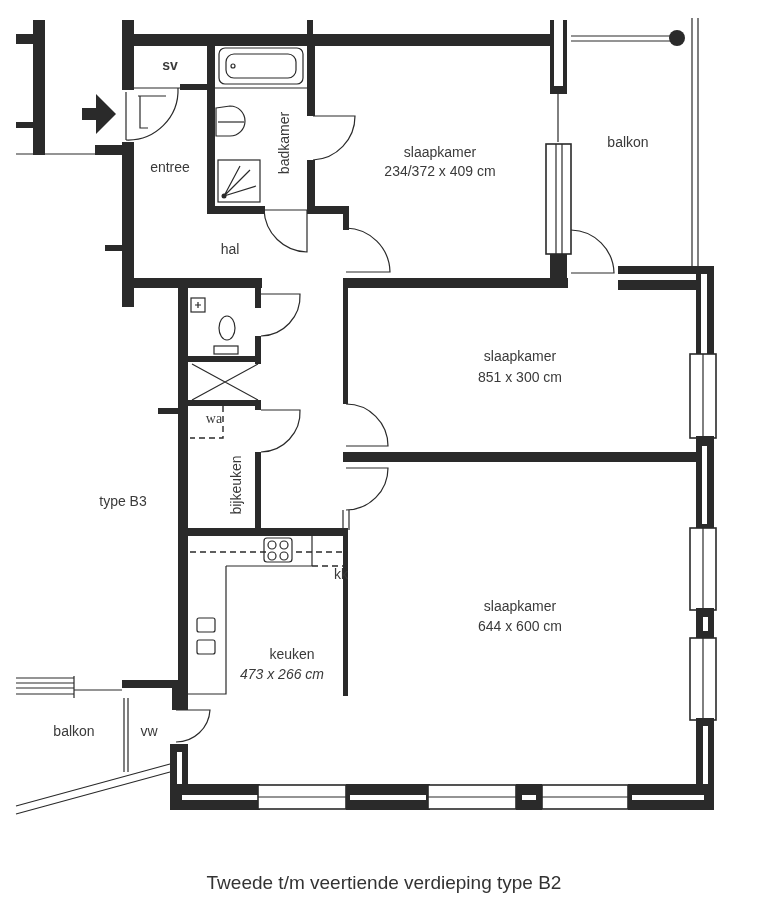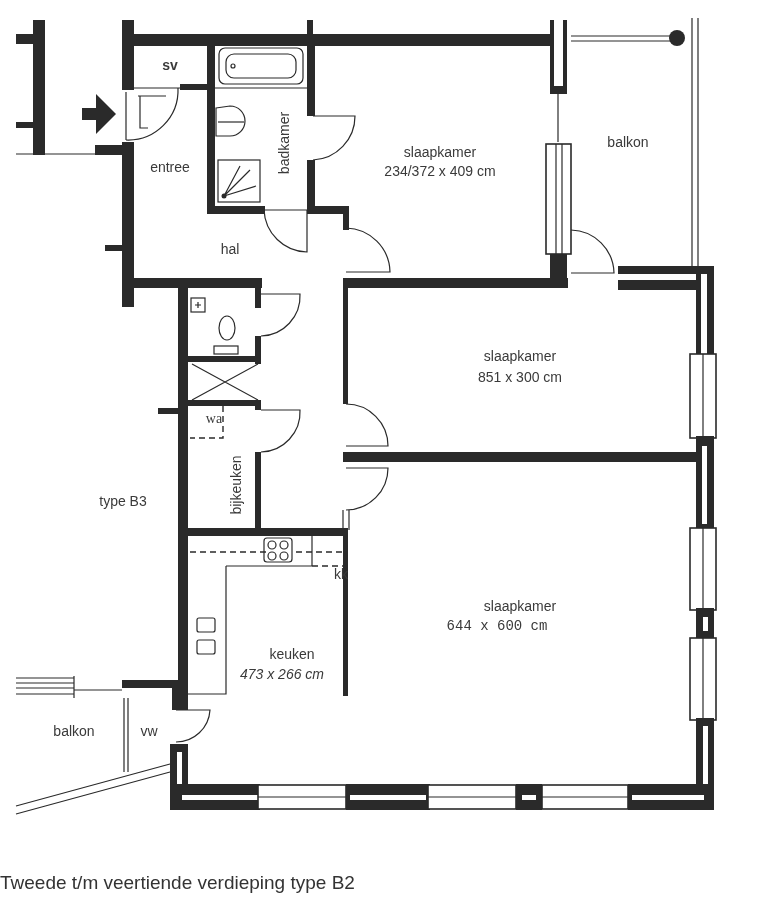--- a/index.html
+++ b/index.html
@@ -4,21 +4,21 @@
 <style>
   html, body { margin: 0; padding: 0; background: #ffffff; }
   body { width: 768px; height: 902px; position: relative; overflow: hidden; font-family: "Liberation Sans", sans-serif; }
   svg { position: absolute; left: 0; top: 0; }
   .wall { fill: #2a2a2a; }
   .thin { stroke: #2a2a2a; stroke-width: 1.2; fill: none; }
   .thin2 { stroke: #2a2a2a; stroke-width: 1.6; fill: #fff; }
   .dash { stroke: #2a2a2a; stroke-width: 1.4; fill: none; stroke-dasharray: 6 4; }
   .lbl { position: absolute; color: #3a3a3a; font-size: 14px; text-align: center; white-space: nowrap; line-height: 18px; }
   .vert { transform: rotate(-90deg); transform-origin: center center; }
-  .caption { position: absolute; left: 0; width: 768px; top: 872px; font-size: 19px; color: #333; }
+  .caption { position: absolute; left: 0; width: 768px; top: 872px; text-align: center; font-size: 19px; color: #333; }
 </style>
 </head>
 <body>
 
 <svg width="768" height="902" viewBox="0 0 768 902">
 
   <rect class="wall" x="33" y="20" width="12" height="135"></rect>
   <rect class="wall" x="16" y="34" width="20" height="10"></rect>
   <rect class="wall" x="16" y="122" width="20" height="6"></rect>
   <line class="thin" x1="16" y1="154" x2="100" y2="154"></line>
@@ -172,19 +172,19 @@
 <div class="lbl" style="left:365px;top:143px;width:150px;">slaapkamer</div>
 <div class="lbl" style="left:365px;top:162px;width:150px;">234/372 x 409 cm</div>
 <div class="lbl" style="left:598px;top:133px;width:60px;">balkon</div>
 <div class="lbl" style="left:455px;top:347px;width:130px;">slaapkamer</div>
 <div class="lbl" style="left:455px;top:368px;width:130px;">851 x 300 cm</div>
 <div class="lbl" style="left:200px;top:410px;width:28px;font-family:Liberation Serif, serif;">wa</div>
 <div class="lbl vert" style="left:196px;top:476px;width:80px;">bijkeuken</div>
 <div class="lbl" style="left:88px;top:492px;width:70px;">type B3</div>
 <div class="lbl" style="left:314px;top:565px;width:28px;margin-left:13px;">kk</div>
 <div class="lbl" style="left:450px;top:597px;width:140px;">slaapkamer</div>
-<div class="lbl" style="left:427px;top:617px;width:140px;font-family:Liberation Mono, monospace;">644 x 600 cm</div>
+<div class="lbl" style="left:450px;top:617px;width:140px;">644 x 600 cm</div>
 <div class="lbl" style="left:232px;top:645px;width:120px;">keuken</div>
 <div class="lbl" style="left:222px;top:665px;width:120px;font-style:italic;">473 x 266 cm</div>
 <div class="lbl" style="left:44px;top:722px;width:60px;">balkon</div>
 <div class="lbl" style="left:134px;top:722px;width:30px;">vw</div>
 
 <div class="caption">Tweede t/m veertiende verdieping type B2</div>
 
 </body></html>

